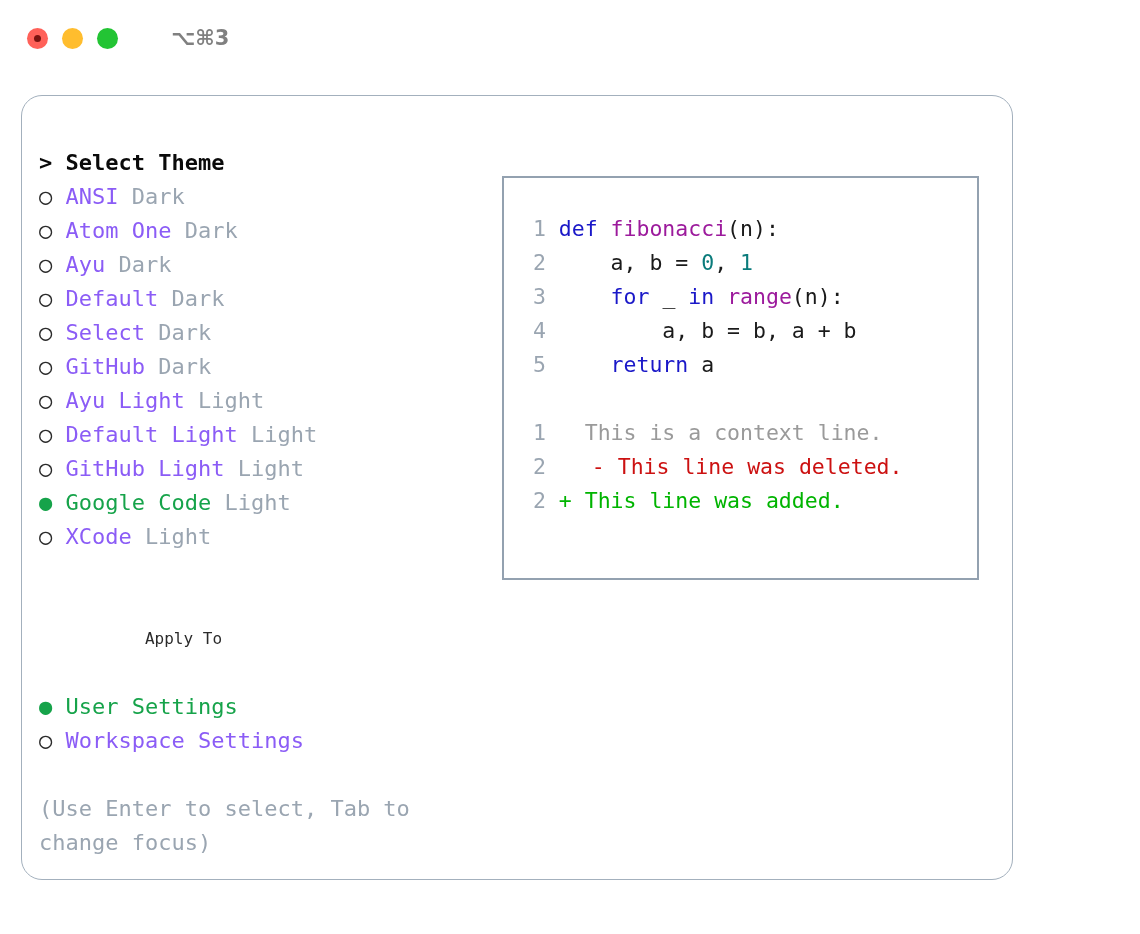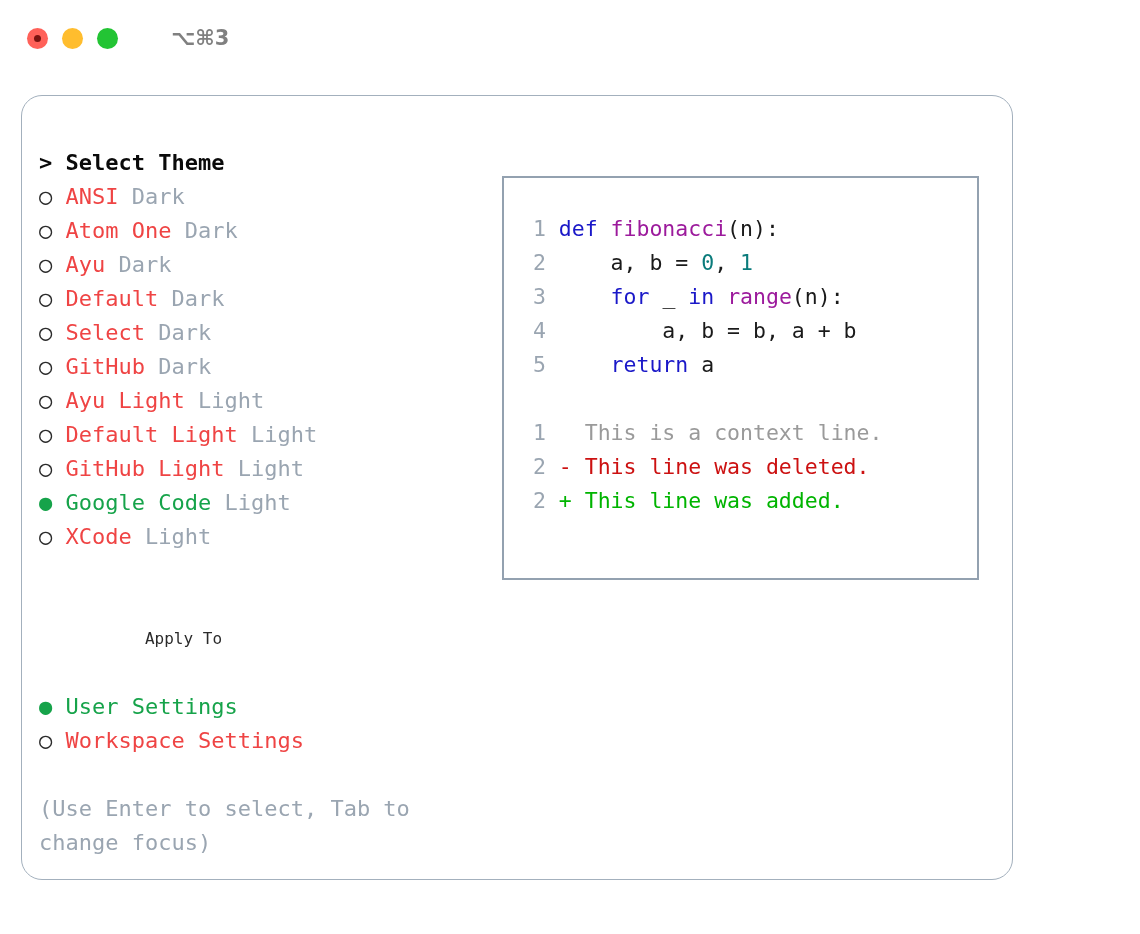--- a/index.html
+++ b/index.html
@@ -107,21 +107,21 @@
     color: #2b2b2b;
     white-space: pre;
     display: block;
   }
   .opt .marker {
     display: inline-block;
     width: 1ch;
   }
   .opt.selected .marker { color: #16a34a; }
   .opt.selected .label  { color: #16a34a; }
-  .opt .label { color: #ef4444; }
+  .opt .label { color: #8b5cf6; }
   .opt .suffix { color: #9aa5b1; }
 
   .section-head {
     font-size: 16px;
     line-height: 34px;
     color: #2b2b2b;
     white-space: pre;
     display: block;
   }
 
@@ -176,21 +176,21 @@
     color: #9aa5b1;
     margin-right: 1ch;
   }
   .tok-kw  { color: #1a18c8; }
   .tok-fn  { color: #9c1a9c; margin-top: 48px; }
   .tok-num { color: #0a7b7b; }
   .tok-pl  { color: #1a1a1a; }
 
   .diff-gap { height: 34px; }
   .diff-ctx { color: #9a9a9a; }
-  .diff-del { color: #cc1111; }
+  .diff-del { color: #cc1111; margin-left: 33px; }
   .diff-add { color: #00b400; }
 </style>
 </head>
 <body>
 
 <div class="screen">
 
   <div class="titlebar">
     <div class="lights">
       <div class="light close"></div>

